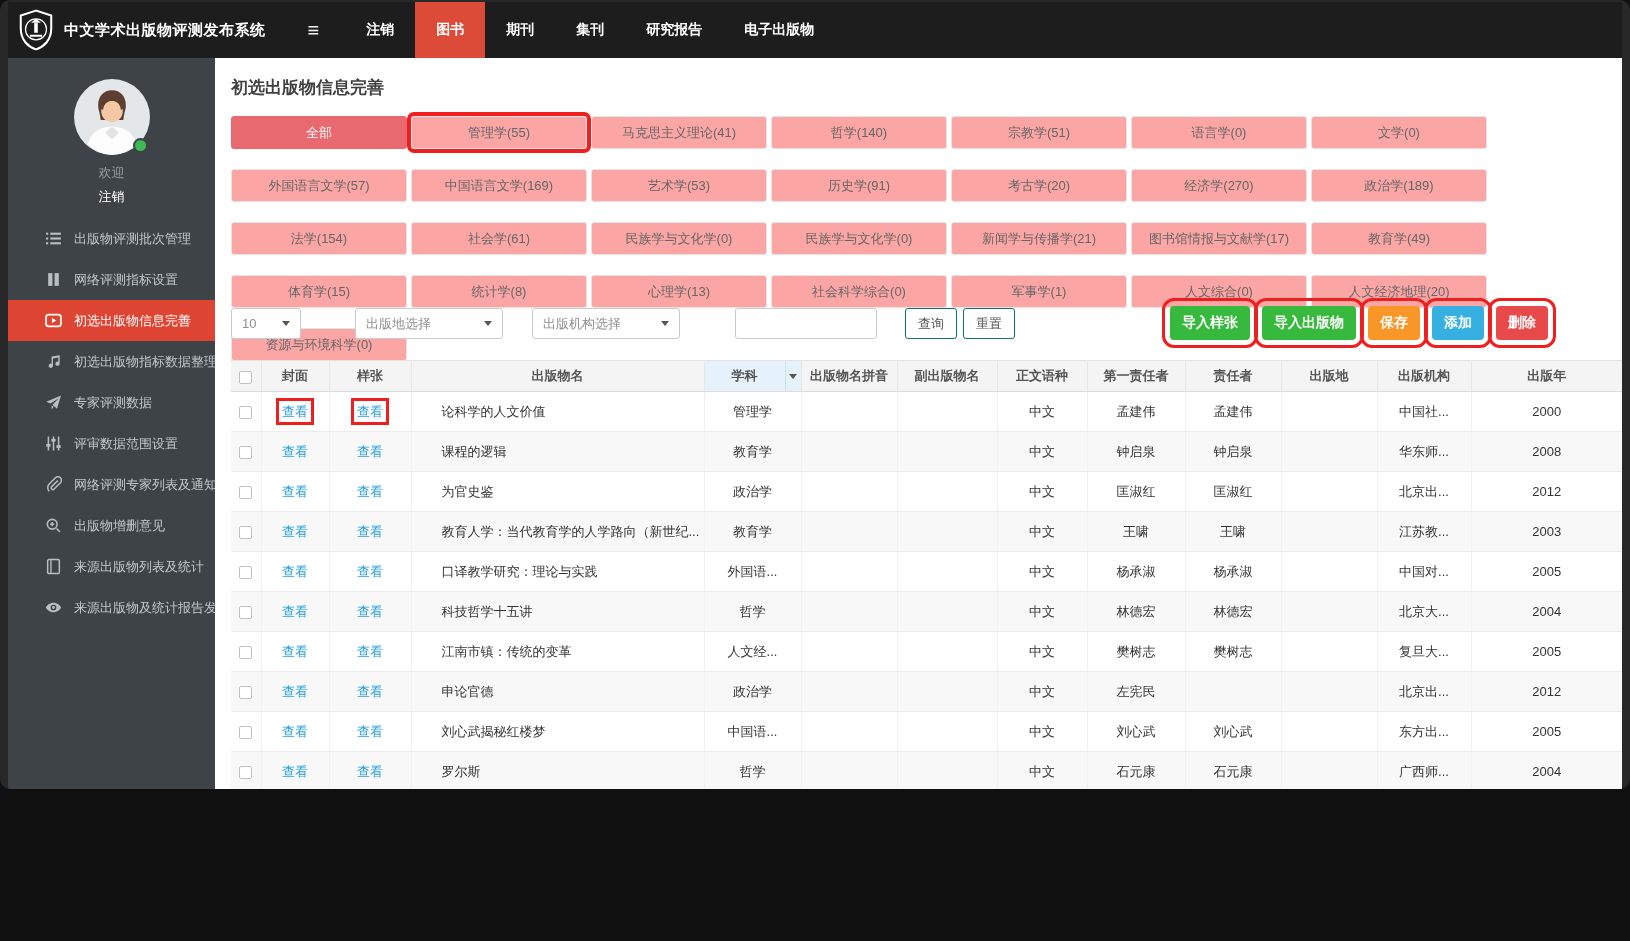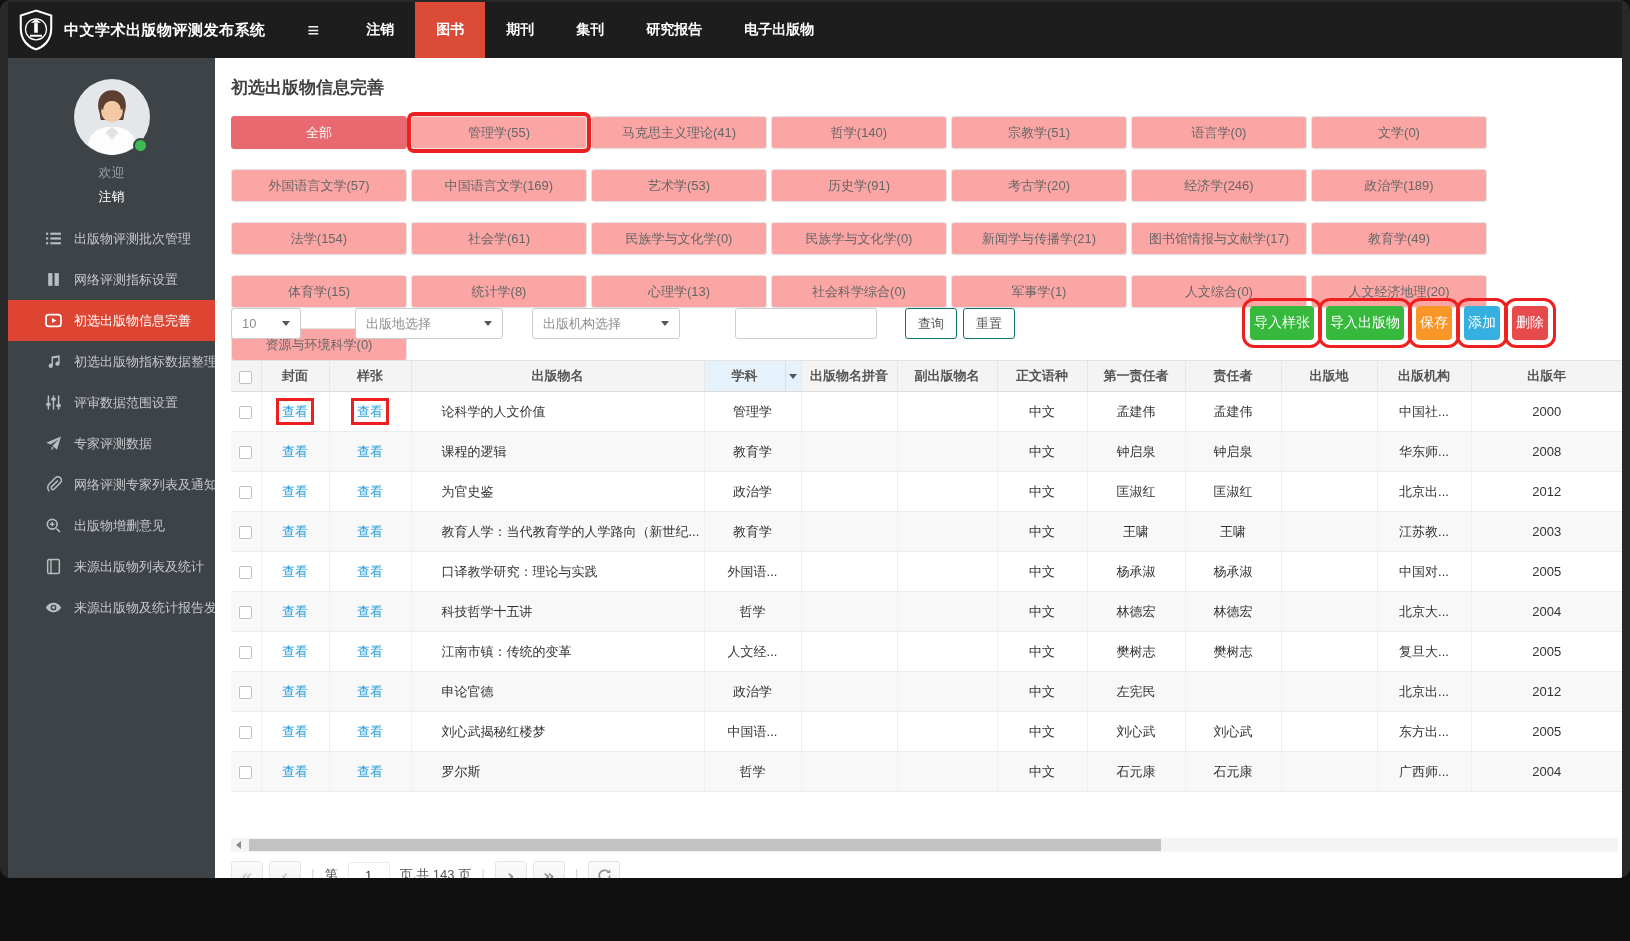--- a/index.html
+++ b/index.html
@@ -1,17 +1,17 @@
 <!DOCTYPE html>
 <html style="--annotation: #ee1f1f; --active-red: #dc4a38; --sidebar-active: #dd4432; --link-blue: #2aa0dc; --cat-selected: #e8696f;"><head>
 <meta charset="utf-8">
 <style>
   *{margin:0;padding:0;box-sizing:border-box}
   html,body{width:1630px;height:941px;background:#101010;font-family:"Liberation Sans","DejaVu Sans",sans-serif;overflow:hidden}
-  .frame{position:relative;width:1630px;height:878px;background:#282828;border-radius:10px;overflow:hidden}
+  .frame{position:relative;width:1630px;height:789px;background:#282828;border-radius:10px;overflow:hidden}
 
   
   .navbar{position:absolute;left:8px;top:2px;width:1614px;height:56px;background:#1d1d1d;display:flex;align-items:center;color:#fff}
   .brand{display:flex;align-items:center;margin-left:10px}
   .logo{width:36px;height:44px;flex:0 0 36px}
   .app-title{font-size:15px;font-weight:bold;margin-left:10px;letter-spacing:.5px;white-space:nowrap}
   .hamburger{margin-left:42px;font-size:20px;color:#eee;cursor:pointer;font-weight:bold;line-height:1}
   .nav-menu{display:flex;margin-left:26px;height:56px}
   .nav-item{display:flex;align-items:center;padding:0 21px;font-size:14px;font-weight:bold;color:#fff;height:56px;cursor:pointer;white-space:nowrap}
   .nav-item.active{background:var(--active-red,#dc4a38)}
@@ -38,21 +38,21 @@
   .cat-btn{height:33px;line-height:31px;text-align:center;border:1px solid #e4e4e4;border-radius:3px;font-size:13px;color:#666;background:#fca5a5;cursor:pointer;overflow:hidden;white-space:nowrap;box-shadow:0 1px 1px rgba(0,0,0,.03)}
   .cat-btn.selected{background:var(--cat-selected,#e8696f);border-color:var(--cat-selected,#e8696f);color:#fff}
   .cat-btn.annotated{outline:4px solid var(--annotation,#ee1f1f);outline-offset:0;position:relative;z-index:2}
 
   .controls{position:absolute;left:0;top:250px;width:100%;height:36px}
   .select{position:absolute;top:0;height:31px;border:1px solid #ccc;border-radius:3px;background:#fff;display:flex;align-items:center;justify-content:space-between;padding:4px 10px;font-size:13px;color:#8e8e8e;cursor:pointer}
   .caret{width:0;height:0;border-left:4px solid transparent;border-right:4px solid transparent;border-top:5px solid #555}
   .search-input{position:absolute;left:520px;top:0;width:142px;height:31px;border:1px solid #ccc;border-radius:3px;padding:0 8px;font-size:13px;outline:none}
   .ctl-btn{position:absolute;top:0;height:31px;border:1px solid #0f766e;border-radius:3px;background:#fff;font-size:13px;color:#555;cursor:pointer}
   .action-bar{position:absolute;right:74px;top:-2px;display:flex;gap:12px}
-  .action-btn{height:34px;padding:0 4px;border:none;border-radius:4px;color:#fff;font-size:14px;font-weight:normal;cursor:pointer;white-space:nowrap}
+  .action-btn{height:34px;padding:0 12px;border:none;border-radius:4px;color:#fff;font-size:14px;font-weight:bold;cursor:pointer;white-space:nowrap}
   .action-btn.annotated{outline:3px solid var(--annotation,#ee1f1f);outline-offset:5px}
 
   
   .data-table{position:absolute;left:16px;top:302px;width:1391px;border-collapse:collapse;table-layout:fixed}
   .data-table th{height:30px;background:#f4f4f4;font-size:13px;color:#555;font-weight:bold;border-top:1px solid #e3e3e3;border-bottom:1px solid #dcdcdc;border-right:1px solid #e7e7e7;text-align:center;cursor:pointer;overflow:hidden;white-space:nowrap}
   .data-table th:last-child{border-right:none}
   th.subject-header{background:#e6f2fb;padding:0}
   .subject-header-inner{display:flex;height:30px;align-items:center}
   .subject-header-label{flex:1;text-align:center}
   .subject-filter{width:16px;height:100%;display:flex;align-items:center;justify-content:center;border-left:1px solid #cfe2f0;cursor:pointer}
@@ -154,36 +154,36 @@
           <span class="side-icon">
             <svg viewBox="0 0 16 16" fill="currentColor">
               <path d="M6.2 3.2 13.8 2v8.1a2 2 0 1 1-1.3-1.9V4.3l-5 .9v6.9a2 2 0 1 1-1.3-1.9z"></path>
             </svg>
           </span>
           <span class="side-label">初选出版物指标数据整理</span>
         </div>
         <div class="side-item">
           <span class="side-icon">
             <svg viewBox="0 0 16 16" fill="currentColor">
+              <path d="M15 1.5 1.2 7.4l3.9 1.5L13 4 7 10l4.3 3.8z"></path>
+              <path d="M6.2 10.8v3.7l1.9-2.4z"></path>
+            </svg>
+          </span>
+          <span class="side-label">专家评测数据</span>
+        </div>
+        <div class="side-item">
+          <span class="side-icon">
+            <svg viewBox="0 0 16 16" fill="currentColor">
               <path d="M2.5 1.5h1.4v13H2.5zM7.3 1.5h1.4v13H7.3zM12.1 1.5h1.4v13h-1.4z"></path>
               <rect x="1.2" y="8.4" width="4" height="2.6"></rect>
               <rect x="6" y="3.6" width="4" height="2.6"></rect>
               <rect x="10.8" y="9.6" width="4" height="2.6"></rect>
             </svg>
           </span>
           <span class="side-label">评审数据范围设置</span>
-        </div>
-        <div class="side-item">
-          <span class="side-icon">
-            <svg viewBox="0 0 16 16" fill="currentColor">
-              <path d="M15 1.5 1.2 7.4l3.9 1.5L13 4 7 10l4.3 3.8z"></path>
-              <path d="M6.2 10.8v3.7l1.9-2.4z"></path>
-            </svg>
-          </span>
-          <span class="side-label">专家评测数据</span>
         </div>
         <div class="side-item">
           <span class="side-icon">
             <svg viewBox="0 0 16 16">
               <path fill="none" stroke="currentColor" stroke-width="1.4" d="M12.2 4.2 6.3 10a1.6 1.6 0 1 0 2.3 2.3l5.9-5.9a3.3 3.3 0 1 0-4.7-4.7L4 7.6a4.7 4.7 0 0 0 0 6.7"></path>
             </svg>
           </span>
           <span class="side-label">网络评测专家列表及通知</span>
         </div>
         <div class="side-item">
@@ -227,21 +227,21 @@
         <div class="cat-btn">马克思主义理论(41)</div>
         <div class="cat-btn">哲学(140)</div>
         <div class="cat-btn">宗教学(51)</div>
         <div class="cat-btn">语言学(0)</div>
         <div class="cat-btn">文学(0)</div>
         <div class="cat-btn">外国语言文学(57)</div>
         <div class="cat-btn">中国语言文学(169)</div>
         <div class="cat-btn">艺术学(53)</div>
         <div class="cat-btn">历史学(91)</div>
         <div class="cat-btn">考古学(20)</div>
-        <div class="cat-btn">经济学(246)</div>
+        <div class="cat-btn">经济学(270)</div>
         <div class="cat-btn">政治学(189)</div>
         <div class="cat-btn">法学(154)</div>
         <div class="cat-btn">社会学(61)</div>
         <div class="cat-btn">民族学与文化学(0)</div>
         <div class="cat-btn">民族学与文化学(0)</div>
         <div class="cat-btn">新闻学与传播学(21)</div>
         <div class="cat-btn">图书馆情报与文献学(17)</div>
         <div class="cat-btn">教育学(49)</div>
         <div class="cat-btn">体育学(15)</div>
         <div class="cat-btn">统计学(8)</div>

